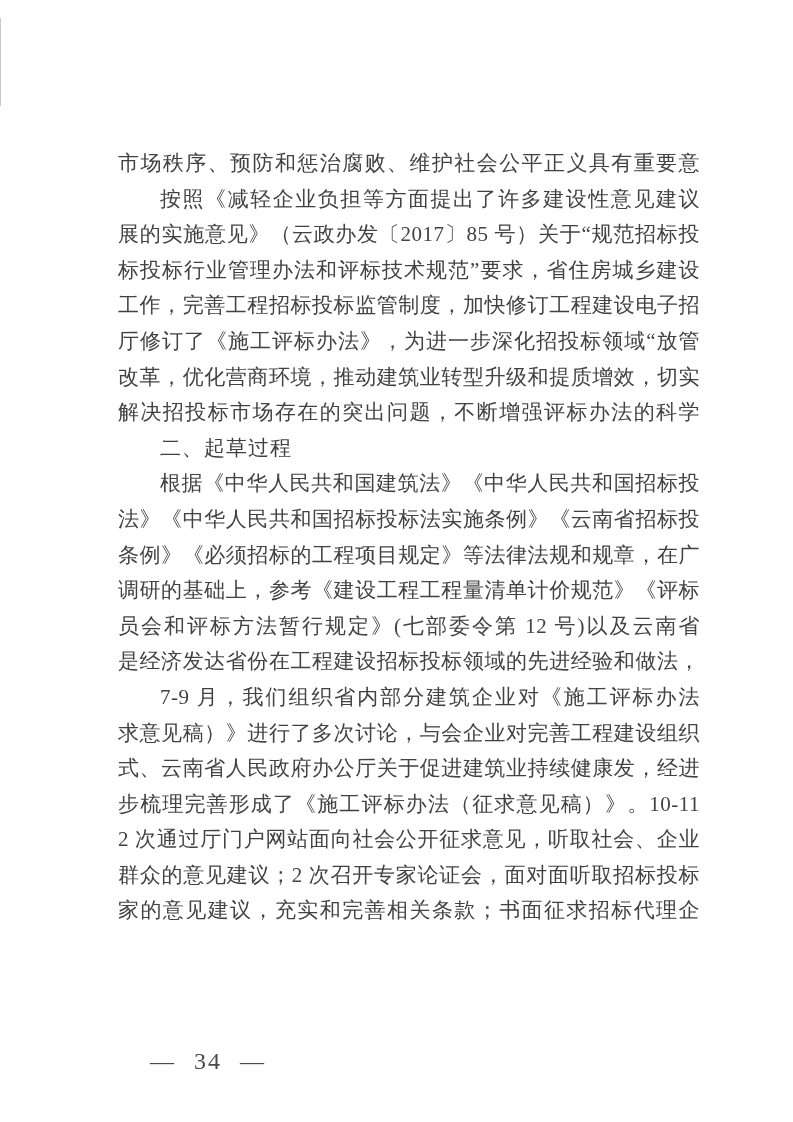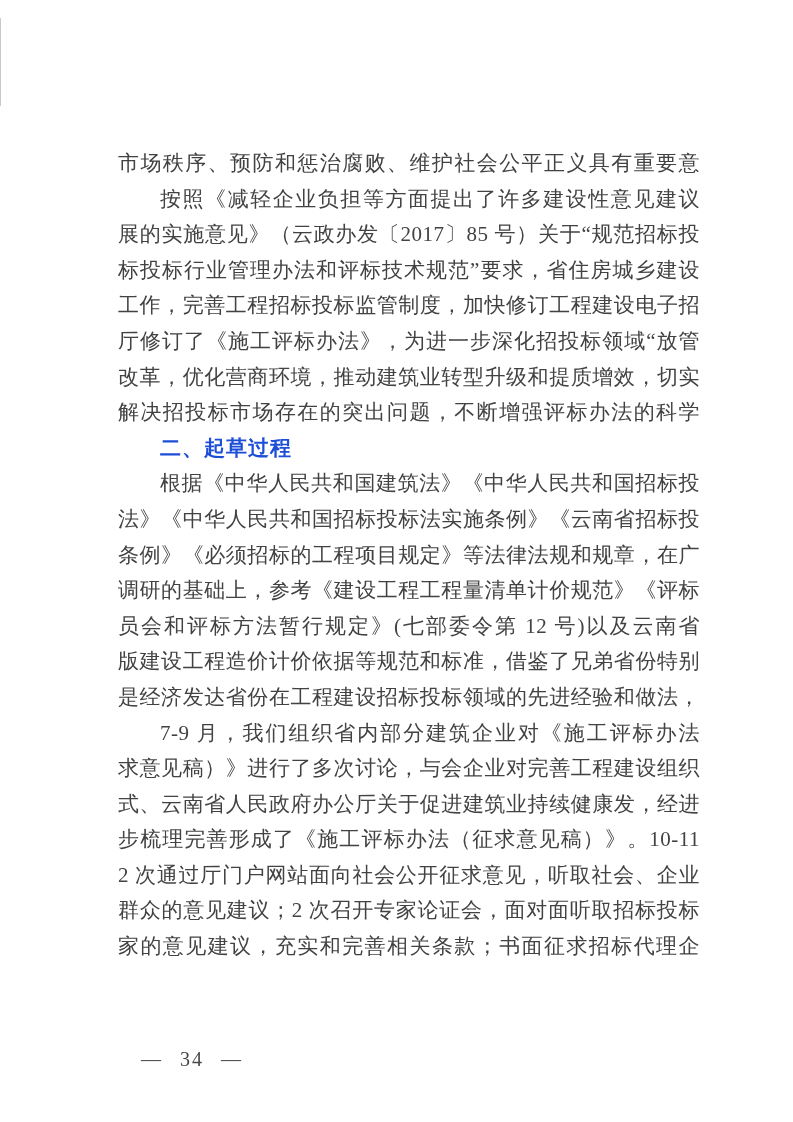--- a/index.html
+++ b/index.html
@@ -41,30 +41,30 @@
     height: 35.6px;
     overflow: hidden;
   }
   .line.end {
     text-align-last: left;
   }
   .line.indent {
     text-indent: 2em;
   }
   .line.heading {
-    font-weight: bold;
-    color: #1d4ed8;
+    font-weight: normal;
+    color: #404040;
     text-align-last: left;
     letter-spacing: 1px;
   }
   .footer {
     position: absolute;
-    left: 141px;
+    left: 150px;
     top: 1048px;
-    font-size: 20px;
+    font-size: 24px;
     color: #4a4a4a;
     word-spacing: 10px;
     letter-spacing: 2px;
   }
 </style>
 </head>
 <body>
 
 <div class="page">
   <div class="scan-artifact"></div>
@@ -76,21 +76,20 @@
       <div class="line">工作，完善工程招标投标监管制度，加快修订工程建设电子招</div>
       <div class="line">厅修订了《施工评标办法》，为进一步深化招投标领域“放管服”</div>
       <div class="line">改革，优化营商环境，推动建筑业转型升级和提质增效，切实</div>
       <div class="line">解决招投标市场存在的突出问题，不断增强评标办法的科学性、</div>
       <div class="line heading indent end">二、起草过程</div>
       <div class="line indent">根据《中华人民共和国建筑法》《中华人民共和国招标投标</div>
       <div class="line">法》《中华人民共和国招标投标法实施条例》《云南省招标投标</div>
       <div class="line">条例》《必须招标的工程项目规定》等法律法规和规章，在广泛</div>
       <div class="line">调研的基础上，参考《建设工程工程量清单计价规范》《评标委</div>
       <div class="line">员会和评标方法暂行规定》(七部委令第 12 号)以及云南省 2020</div>
-      <div class="line">版建设工程造价计价依据等规范和标准，借鉴了兄弟省份特别</div>
       <div class="line">是经济发达省份在工程建设招标投标领域的先进经验和做法，6</div>
       <div class="line indent">7-9 月，我们组织省内部分建筑企业对《施工评标办法（征</div>
       <div class="line">求意见稿）》进行了多次讨论，与会企业对完善工程建设组织模</div>
       <div class="line">式、云南省人民政府办公厅关于促进建筑业持续健康发，经进一</div>
       <div class="line">步梳理完善形成了《施工评标办法（征求意见稿）》。10-11 月，</div>
       <div class="line">2 次通过厅门户网站面向社会公开征求意见，听取社会、企业和</div>
       <div class="line">群众的意见建议；2 次召开专家论证会，面对面听取招标投标专</div>
       <div class="line">家的意见建议，充实和完善相关条款；书面征求招标代理企业、</div>
     </div>
   <div class="footer">— 34 —</div>

